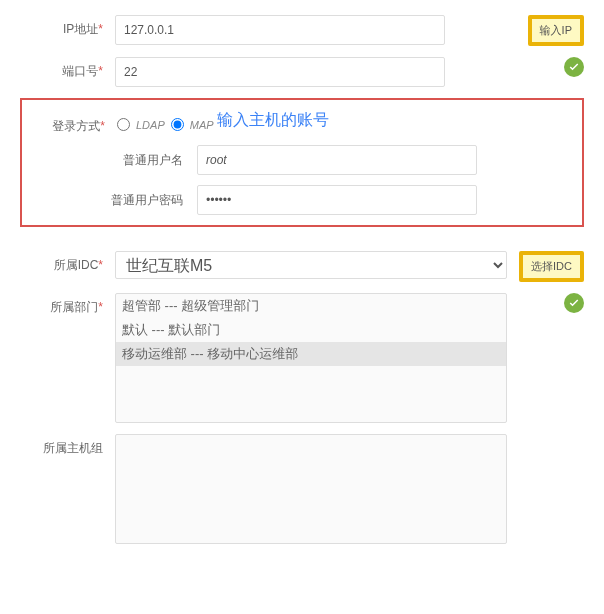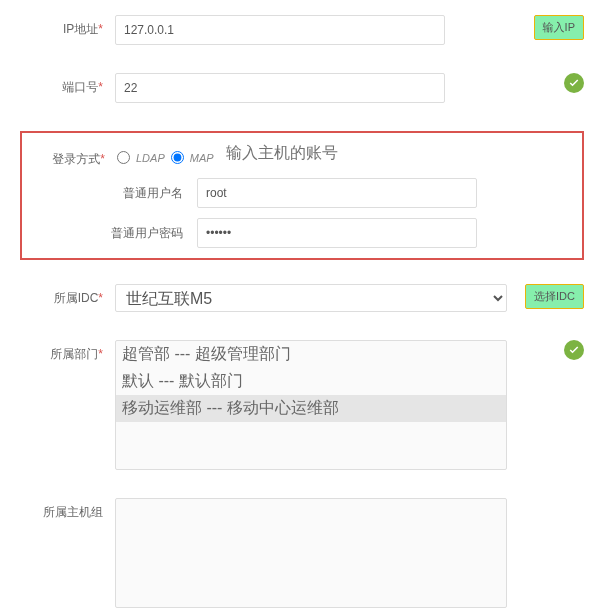--- a/index.html
+++ b/index.html
@@ -1,34 +1,34 @@
 <!DOCTYPE html>
 <html><head>
 <meta charset="utf-8">
 <style>
 * { box-sizing: border-box; margin: 0; padding: 0; }
 body { font-family: "Microsoft YaHei", Arial, sans-serif; font-size: 12px; color: #666; background: #fff; padding: 15px 20px; width: 604px; }
-.form-row { display: flex; align-items: flex-start; margin-bottom: 28px; }
+.form-row { display: flex; align-items: flex-start; margin-bottom: 11px; }
 .form-label { width: 95px; text-align: right; padding-right: 12px; padding-top: 6px; color: #666; font-size: 12px; }
 .form-label .req { color: #d9534f; }
 .form-control-wrap { flex: 1; display: flex; align-items: flex-start; gap: 6px; }
 .text-input { width: 330px; height: 30px; padding: 4px 8px; border: 1px solid #ddd; border-radius: 2px; font-size: 12px; color: #555; background: #fff; }
-.btn-small { padding: 4px 8px; border: 1px solid #eab308; background: #86efac; border-radius: 2px; font-size: 11px; color: #555; cursor: pointer; margin-left: auto; }
+.btn-small { padding: 4px 8px; border: 4px solid #eab308; background: #fef9c3; border-radius: 2px; font-size: 11px; color: #555; cursor: pointer; margin-left: auto; }
 .status-icon { width: 20px; height: 20px; border-radius: 50%; background: #7cb342; display: flex; align-items: center; justify-content: center; margin-left: auto; }
 .status-icon svg { width: 12px; height: 12px; }
 .red-box { border: 2px solid #d9534f; padding: 12px 10px 10px 0; margin-bottom: 24px; position: relative; }
-.red-annotation { position: absolute; top: 10px; left: 204px; color: #737373; font-size: 16px; font-weight: normal; }
+.red-annotation { position: absolute; top: 10px; left: 195px; color: #3b82f6; font-size: 16px; font-weight: normal; }
 .radio-group { display: flex; flex-direction: row; gap: 6px; padding-top: 2px; }
 .radio-item { display: flex; align-items: center; gap: 6px; font-style: italic; color: #888; font-size: 11px; }
 .radio-item input { margin: 0; }
 .sub-row { display: flex; align-items: center; margin-top: 10px; }
 .sub-label { width: 175px; text-align: right; padding-right: 14px; color: #666; font-size: 12px; }
-.sub-input { width: 280px; height: 30px; padding: 4px 8px; border: 1px solid #ddd; border-radius: 2px; font-size: 12px; color: #555; }
+.sub-input { width: 280px; height: 30px; padding: 4px 8px; border: 1px solid #ddd; border-radius: 2px; font-size: 12px; color: #555; font-style: italic; }
 .select-input { width: 392px; height: 28px; border: 1px solid #ddd; border-radius: 2px; font-size: 16px; color: #555; padding: 2px 6px; background: #fff; }
-.listbox { width: 392px; height: 130px; border: 1px solid #ddd; border-radius: 2px; overflow-y: scroll; background: #fafafa; font-size: 16px; }
+.listbox { width: 392px; height: 130px; border: 1px solid #ddd; border-radius: 2px; overflow-y: scroll; background: #fafafa; font-size: 13px; }
 .listbox-item { padding: 3px 6px; color: #666; }
 .listbox-item.selected { background: #e5e5e5; }
 .listbox-empty { width: 392px; height: 110px; border: 1px solid #ddd; border-radius: 2px; overflow-y: scroll; background: #fafafa; }
 </style>
 </head>
 <body>
 
 <div class="form-row">
   <div class="form-label">
     <span>IP地址</span><span class="req">*</span>

